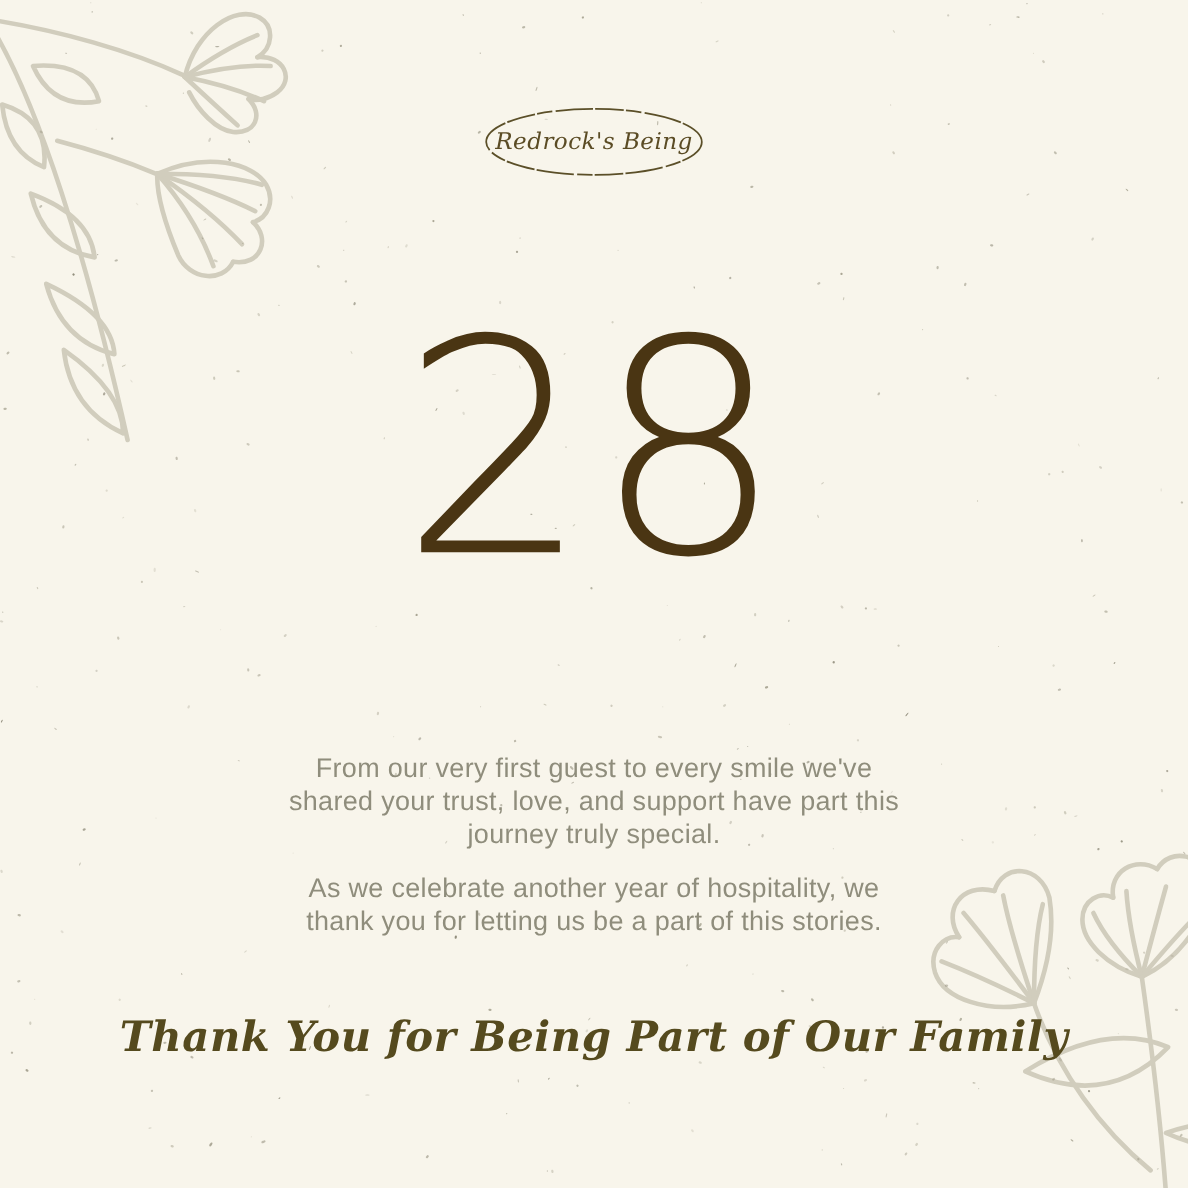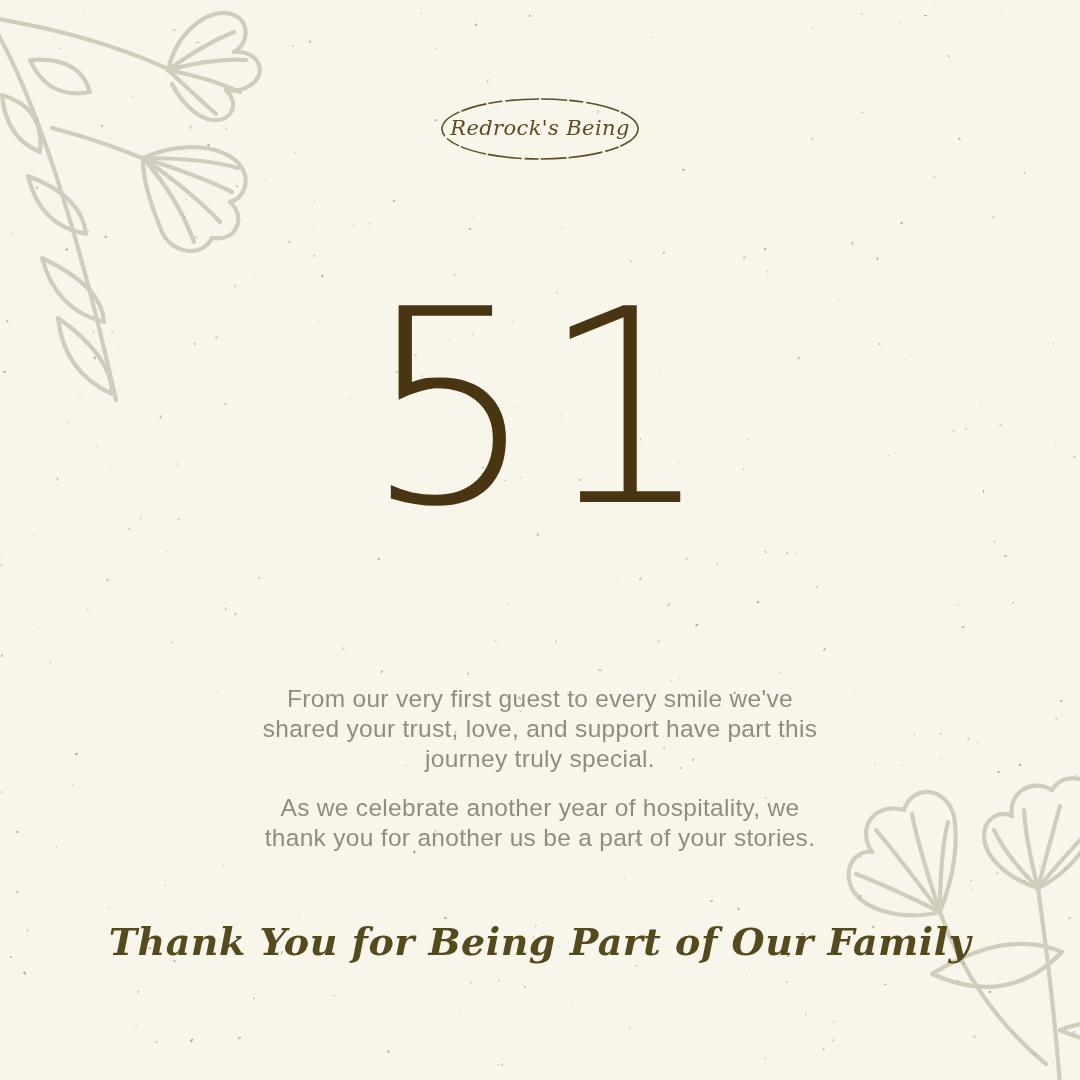--- a/index.html
+++ b/index.html
@@ -419,25 +419,25 @@
     </div>
 
   <div class="badge">
     <svg viewBox="0 0 200 64" aria-hidden="true">
       <ellipse cx="100" cy="32" rx="98" ry="30"></ellipse>
     </svg>
     <span>Redrock's Being</span>
   </div>
 
 
-  <div class="number">51</div>
+  <div class="number">28</div>
 
 
   <p class="para p1">From our very first guest to every smile we've
 shared your trust, love, and support have part this
 journey truly special.</p>
 
   <p class="para p2">As we celebrate another year of hospitality, we
-thank you for another us be a part of your stories.</p>
+thank you for letting us be a part of this stories.</p>
 
   <div class="closing">Thank You for Being Part of Our Family</div>
 
 </div>
 
 </body></html>

